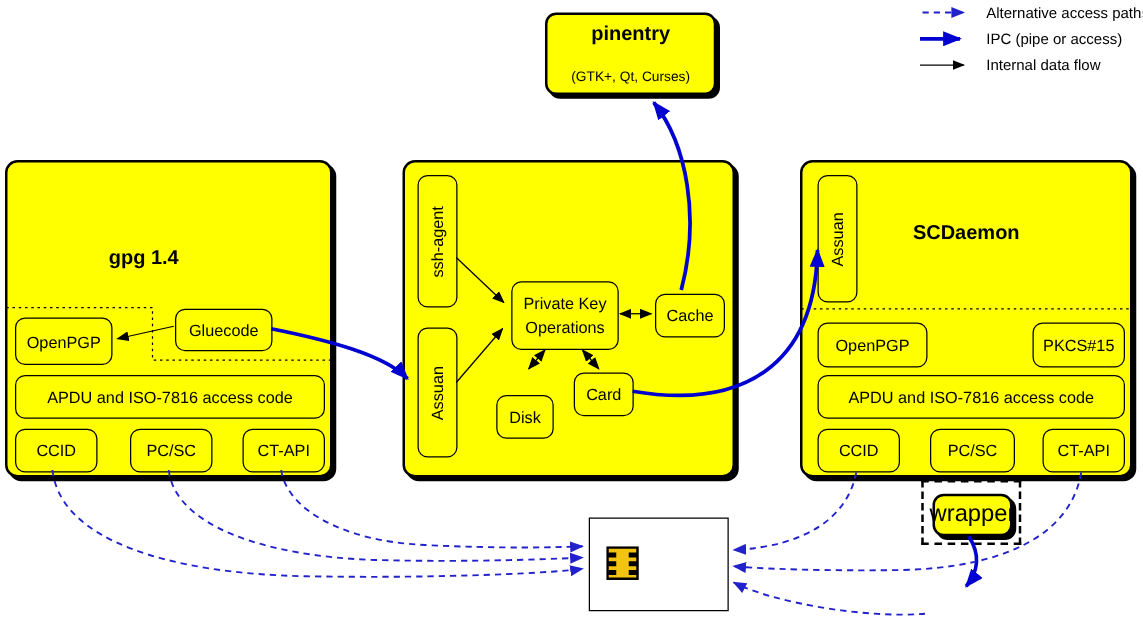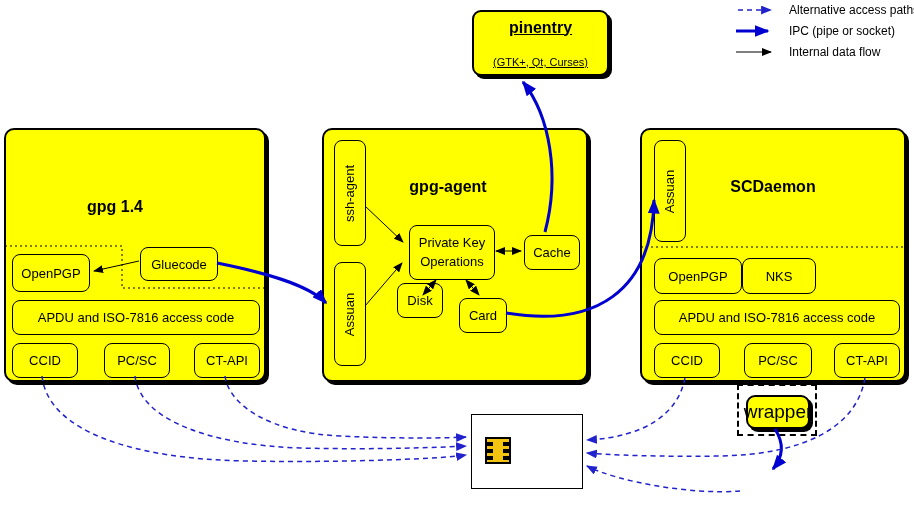--- a/index.html
+++ b/index.html
@@ -25,61 +25,60 @@
   .pin-sub{font-size:11px;text-align:left;margin-top:19px;}
   .whitecard{position:absolute;background:#fff;border:1px solid #000;}
   svg.overlay{position:absolute;left:0;top:0;pointer-events:none;z-index:50;}
   .z1{z-index:1}.z2{z-index:2}
 </style>
 </head>
 <body>
 
 <div id="stage">
 
-  <div class="heavybox" style="left:472px;top:10px;width:133px;height:62px;flex-direction:column;text-decoration:underline;">
+  <div class="heavybox" style="left:436px;top:10px;width:133px;height:62px;flex-direction:column;">
     <div class="pin-title">pinentry</div>
     <div class="pin-sub">(GTK+, Qt, Curses)</div>
   </div>
 
   <div class="legendlabel" style="left:789px;top:3px;">Alternative access paths</div>
-  <div class="legendlabel" style="left:789px;top:24px;">IPC (pipe or socket)</div>
+  <div class="legendlabel" style="left:789px;top:24px;">IPC (pipe or access)</div>
   <div class="legendlabel" style="left:789px;top:45px;">Internal data flow</div>
 
   <div class="bigbox z1" style="left:4px;top:128px;width:258px;height:250px;"></div>
   <div class="boxtitle z2" style="left:4px;top:178px;width:222px;margin-top:20px;">gpg 1.4</div>
   <div class="smallbox z2" style="left:12px;top:254px;width:76px;height:36px;">OpenPGP</div>
   <div class="smallbox z2" style="left:140px;top:247px;width:76px;height:32px;">Gluecode</div>
   <div class="smallbox z2" style="left:12px;top:300px;width:246px;height:33px;">APDU and ISO-7816 access code</div>
   <div class="smallbox z2" style="left:12px;top:343px;width:64px;height:33px;">CCID</div>
   <div class="smallbox z2" style="left:104px;top:343px;width:64px;height:33px;">PC/SC</div>
   <div class="smallbox z2" style="left:194px;top:343px;width:64px;height:33px;">CT-API</div>
 
   <div class="bigbox z1" style="left:322px;top:128px;width:262px;height:250px;"></div>
-  <div class="boxtitle z2" style="left:322px;top:178px;width:252px;">gpg-agent</div>
   <div class="vbox z2" style="left:334px;top:140px;width:30px;height:104px;">
     <span class="vtext">ssh-agent</span>
   </div>
   <div class="vbox z2" style="left:334px;top:262px;width:30px;height:102px;">
     <span class="vtext">Assuan</span>
   </div>
   <div class="smallbox pko z2" style="left:409px;top:225px;width:84px;height:53px;">
     <span>Private Key</span>
     <span>Operations</span>
   </div>
   <div class="smallbox z2" style="left:524px;top:235px;width:54px;height:33px;">Cache</div>
-  <div class="smallbox z2" style="left:397px;top:283px;width:44px;height:33px;">Disk</div>
+  <div class="smallbox z2" style="left:397px;top:316px;width:44px;height:33px;">Disk</div>
   <div class="smallbox z2" style="left:459px;top:298px;width:46px;height:33px;">Card</div>
 
   <div class="bigbox z1" style="left:640px;top:128px;width:262px;height:250px;"></div>
   <div class="boxtitle z2" style="left:640px;top:178px;width:266px;">SCDaemon</div>
   <div class="vbox z2" style="left:654px;top:140px;width:30px;height:100px;">
     <span class="vtext">Assuan</span>
   </div>
   <div class="smallbox z2" style="left:654px;top:258px;width:86px;height:34px;">OpenPGP</div>
-  <div class="smallbox z2" style="left:742px;top:258px;width:72px;height:34px;">NKS</div>
+  <div class="smallbox z2" style="left:826px;top:258px;width:72px;height:34px;">PKCS#15</div>
   <div class="smallbox z2" style="left:654px;top:300px;width:244px;height:33px;">APDU and ISO-7816 access code</div>
   <div class="smallbox z2" style="left:654px;top:343px;width:64px;height:33px;">CCID</div>
   <div class="smallbox z2" style="left:744px;top:343px;width:66px;height:33px;">PC/SC</div>
   <div class="smallbox z2" style="left:834px;top:343px;width:64px;height:33px;">CT-API</div>
 
   <div class="dashedrect z1" style="left:737px;top:384px;width:76px;height:48px;"></div>
   <div class="heavybox z2" style="left:746px;top:395px;width:60px;height:30px;font-size:19px;">wrapper</div>
 
   <div class="whitecard z1" style="left:471px;top:414px;width:110px;height:73px;">
     <svg width="28" height="28" style="position:absolute;left:13px;top:22px;">

